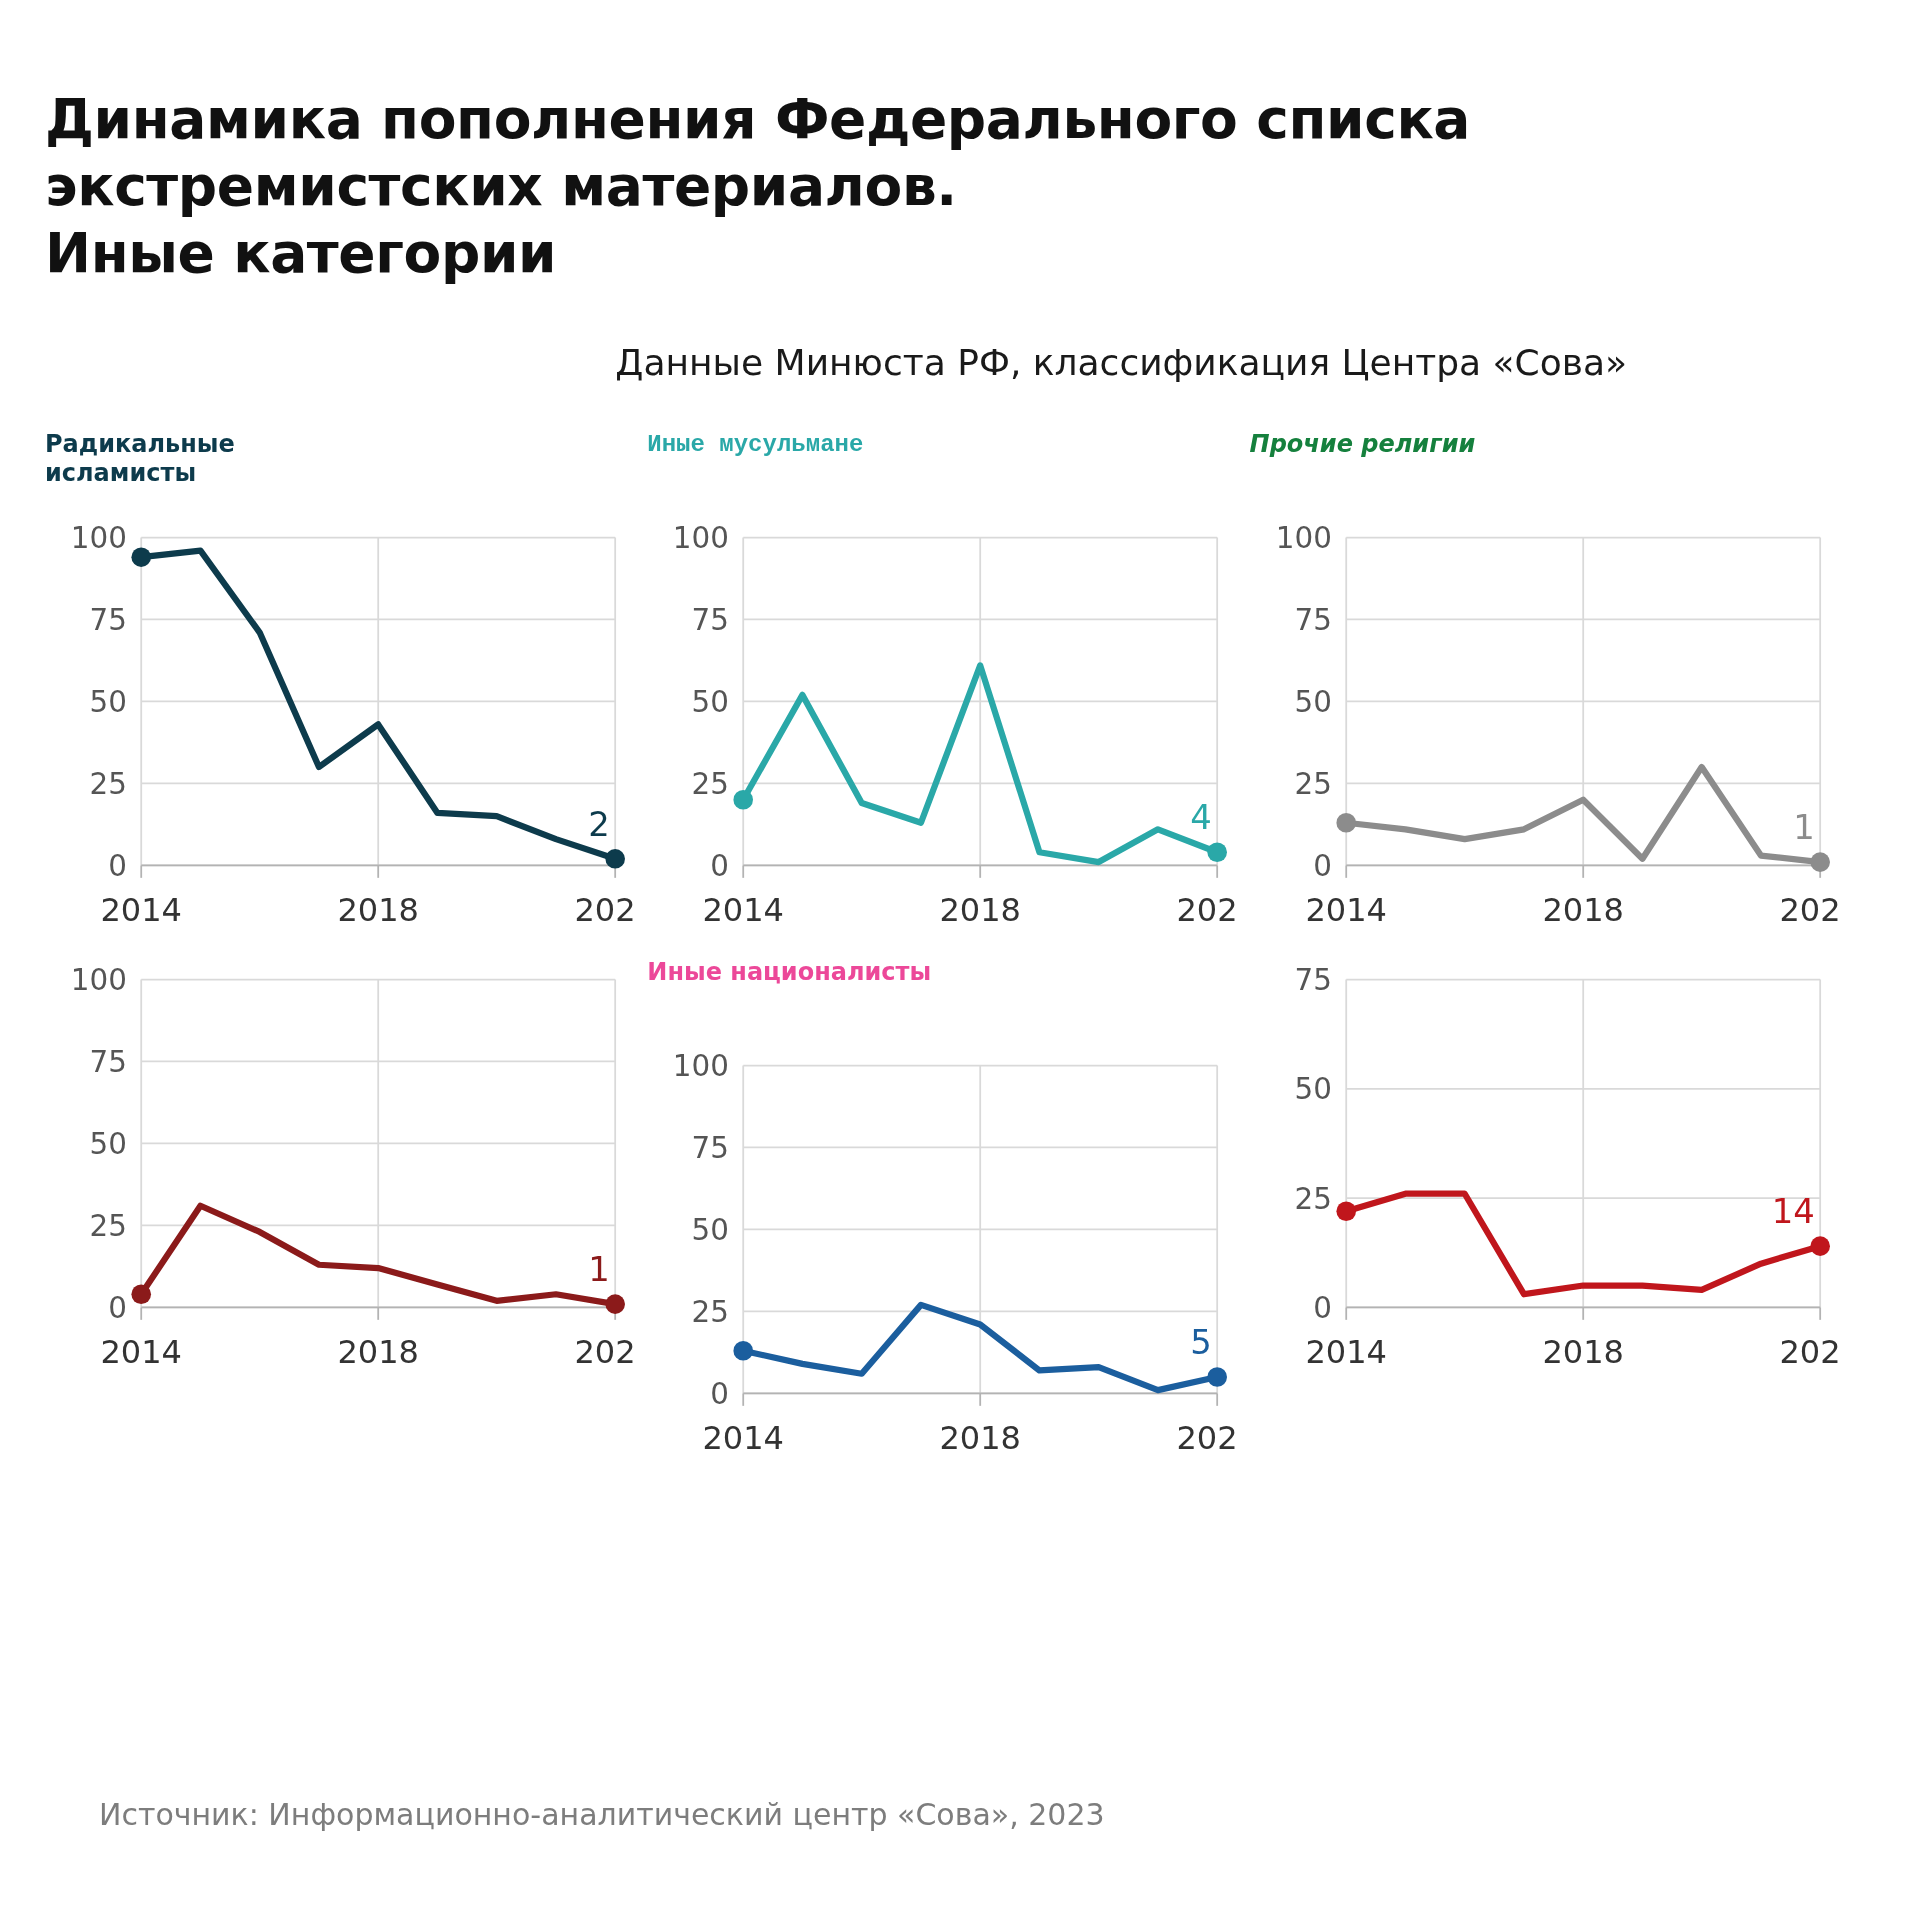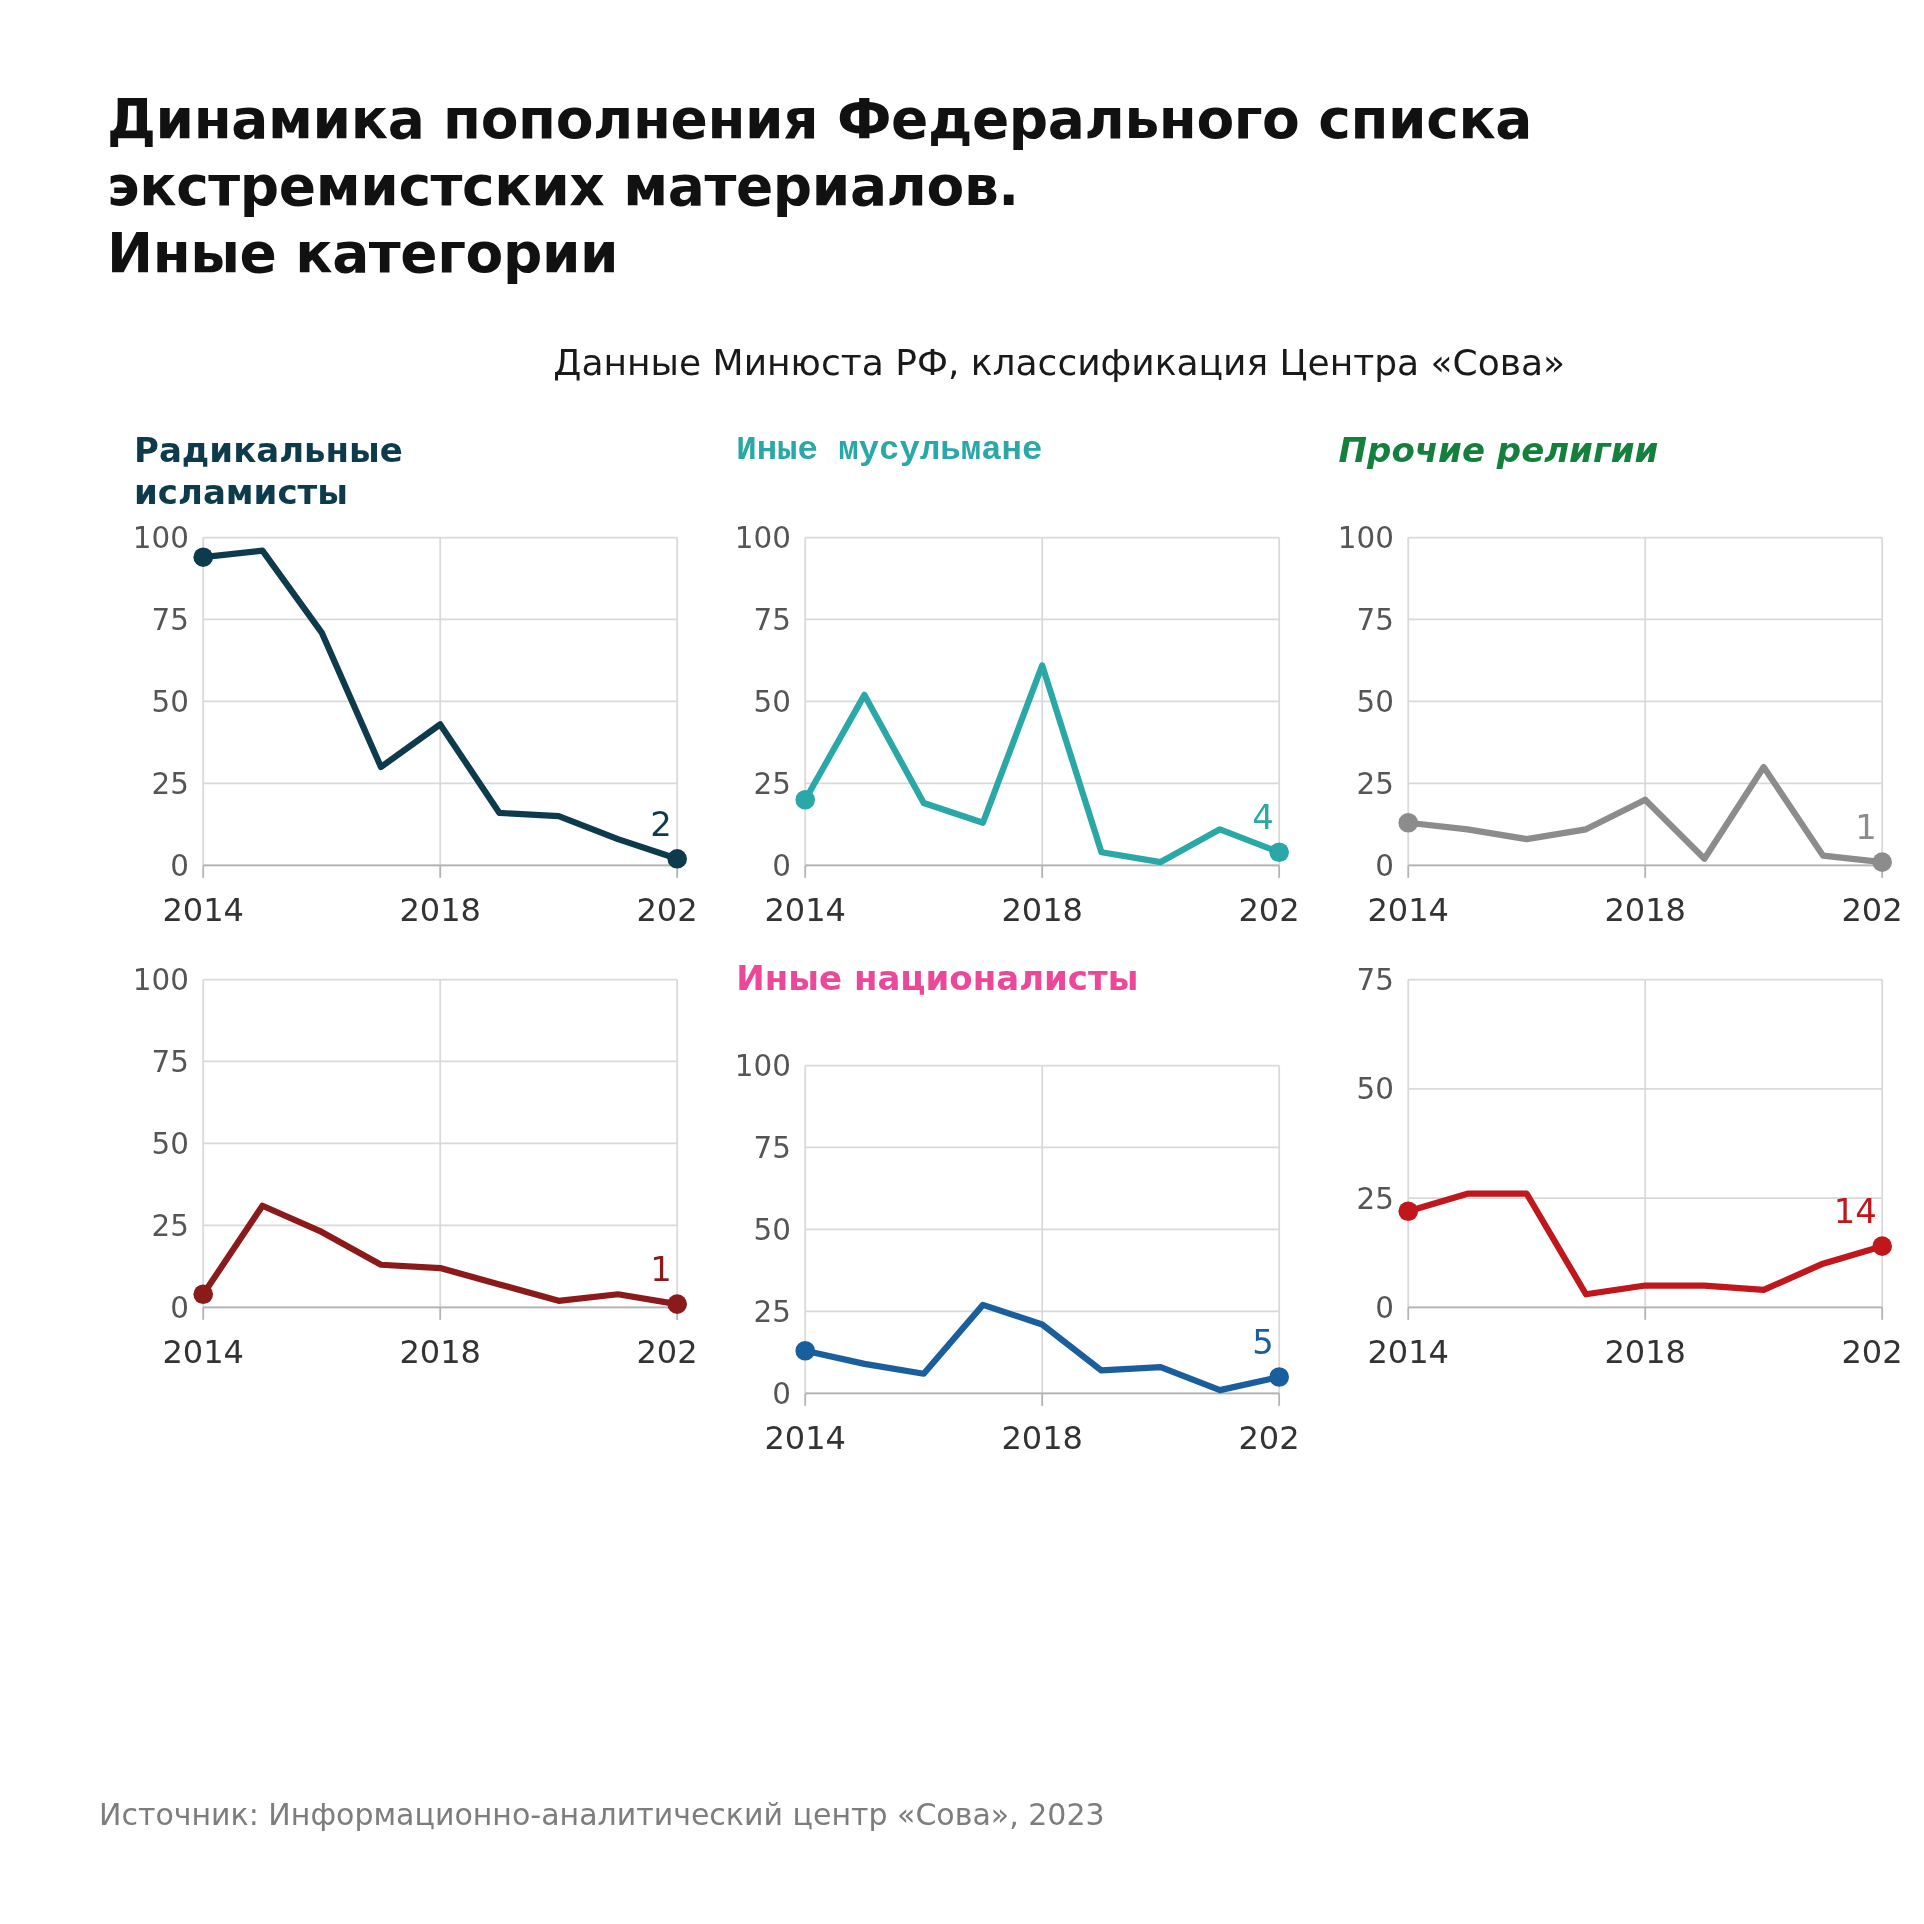--- a/index.html
+++ b/index.html
@@ -12,21 +12,21 @@
     height: 1925px;
     font-family: "DejaVu Sans", "Liberation Sans", sans-serif;
     color: #1a1a1a;
     overflow: hidden;
   }
   .page {
     position: relative;
     width: 1672px;
     height: 1925px;
     box-sizing: border-box;
-    padding: 0 107px;
+    padding: 0 45px;
   }
   .title {
     font-size: 55px;
     font-weight: bold;
     line-height: 1.22;
     letter-spacing: -0.4px;
     color: #111111;
     padding-top: 86px;
     white-space: pre-line;
     max-width: 1515px;
@@ -44,26 +44,25 @@
     display: grid;
     grid-template-columns: repeat(3, 1fr);
     grid-template-rows: auto auto;
     column-gap: 14.3px;
     row-gap: 23px;
   }
   .panel {
     position: relative;
   }
   .panel-title {
-    font-size: 34px;
+    font-size: 24px;
     font-weight: bold;
     line-height: 1.22;
     white-space: pre-line;
     min-height: 86px;
-    margin-left: 27px;
   }
   .plot-wrap {
     position: relative;
     width: 588px;
     height: 419px;
   }
   .plot-wrap svg {
     display: block;
   }
   .footer {

